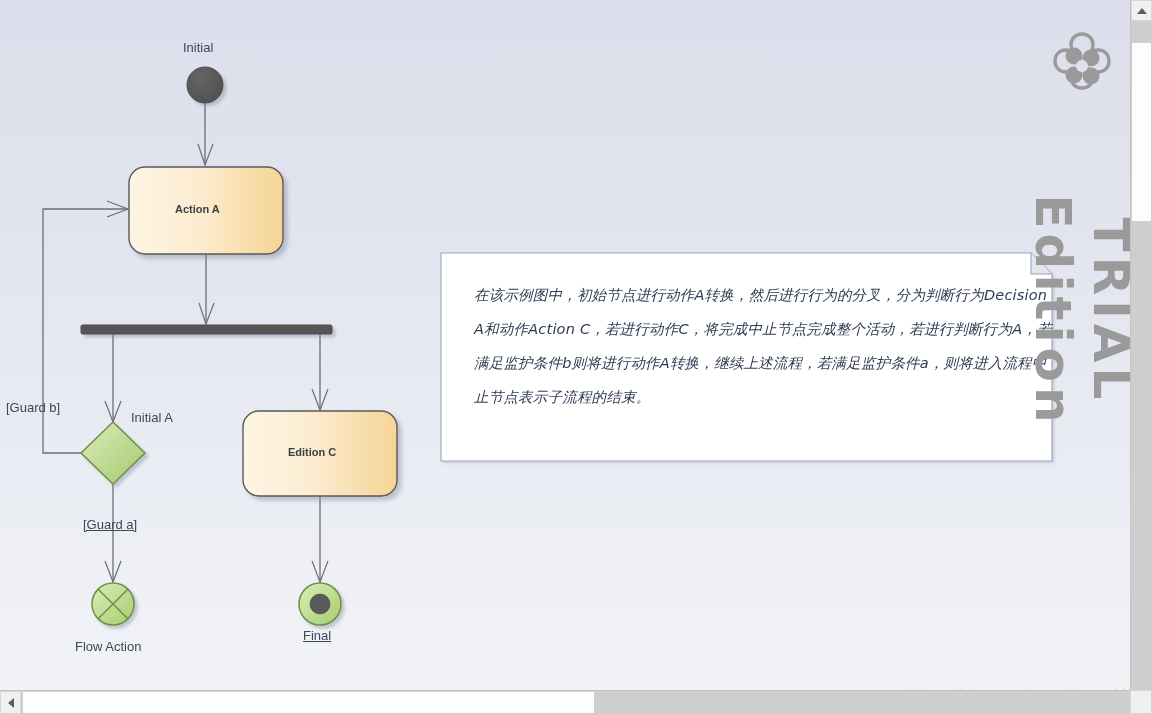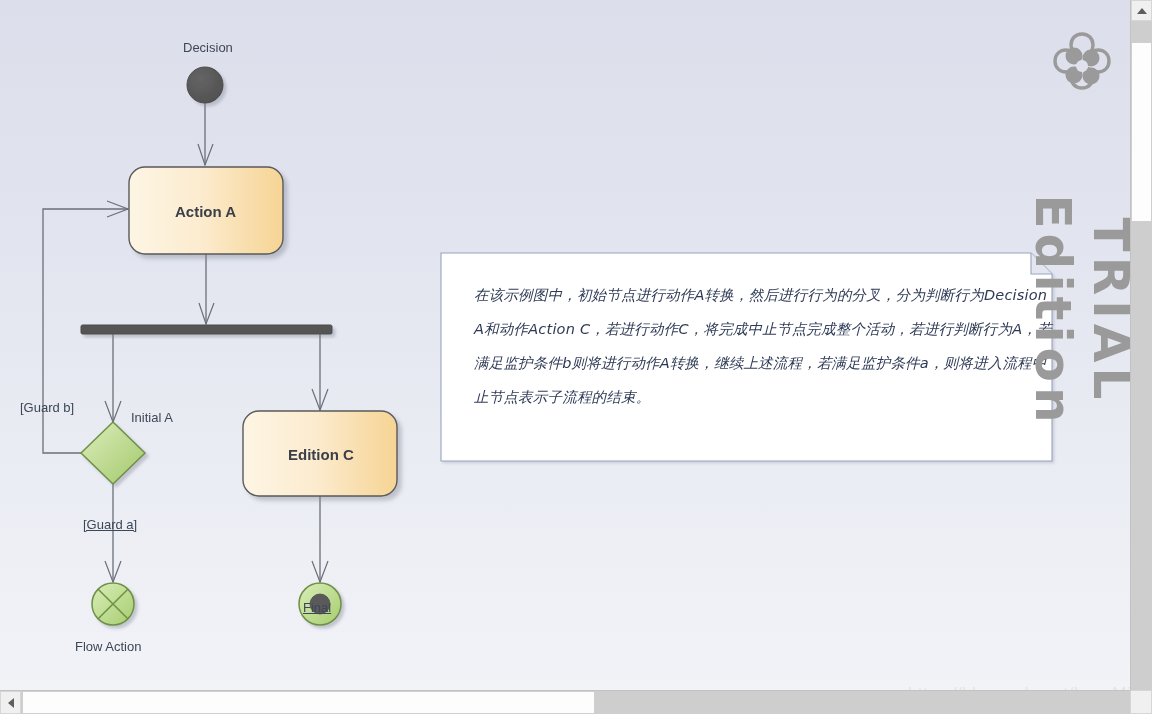--- a/index.html
+++ b/index.html
@@ -13,21 +13,21 @@
   
   #canvas{
     position:absolute;left:0;top:0;width:1130px;height:690px;
     background:linear-gradient(180deg,#dcdfeb 0%,#e2e5ef 35%,#ebedf4 70%,#f1f3f7 100%);
     overflow:hidden;
   }
   #diagram-svg{position:absolute;left:0;top:0;}
 
   
   .lbl{position:absolute;color:#3d4756;font-size:13px;white-space:nowrap;}
-  .lbl-node{font-size:15px;font-weight:bold;color:#3a3f48;}
+  .lbl-node{font-size:11px;font-weight:bold;color:#3a3f48;}
 
   
   #note{
     position:absolute;left:460px;top:252px;width:612px;height:192px;
   }
   #note-text{
     position:absolute;left:14px;top:26px;width:586px;
     font-family:"DejaVu Sans","Liberation Sans",sans-serif;
     font-style:italic;font-size:14.5px;line-height:34px;
     color:#2e3a55;letter-spacing:.2px;
@@ -169,28 +169,28 @@
         <circle cx="320" cy="604" r="21" fill="url(#gradCircle)" stroke="#6f8f46" stroke-width="1.5"></circle>
         <circle cx="320" cy="604" r="10" fill="#5a5a5a" stroke="#4d4d4d" stroke-width="0.8"></circle>
       </g>
 
       <g filter="url(#noteShadow)">
         <path d="M441,253 L1031,253 L1052,274 L1052,461 L441,461 Z" fill="#ffffff" stroke="#9aa4c0" stroke-width="1.1"></path>
         <path d="M1031,253 L1031,274 L1052,274" fill="#e3e6ef" stroke="#9aa4c0" stroke-width="1.1"></path>
       </g>
     </svg>
 
-    <div class="lbl" style="left:183px;top:40px;">Decision</div>
+    <div class="lbl" style="left:183px;top:40px;">Initial</div>
     <div class="lbl lbl-node" style="left:175px;top:203px;">Action A</div>
     <div class="lbl" style="left:131px;top:410px;">Initial A</div>
     <div class="lbl lbl-node" style="left:288px;top:446px;">Edition C</div>
     <div class="lbl" style="left:75px;top:639px;">Flow Action</div>
-    <div class="lbl" style="left:303px;top:600px;text-decoration:underline;">Final</div>
-
-    <div class="lbl" style="left:20px;top:400px;">[Guard b]</div>
+    <div class="lbl" style="left:303px;top:628px;text-decoration:underline;">Final</div>
+
+    <div class="lbl" style="left:6px;top:400px;">[Guard b]</div>
     <div class="lbl" style="left:83px;top:517px;text-decoration:underline;">[Guard a]</div>
 
     <div id="note">
       <div id="note-text">在该示例图中，初始节点进行动作A转换，然后进行行为的分叉，分为判断行为Decision A和动作Action C，若进行动作C，将完成中止节点完成整个活动，若进行判断行为A，若满足监护条件b则将进行动作A转换，继续上述流程，若满足监护条件a，则将进入流程中止节点表示子流程的结束。</div>
     </div>
 
     <div id="wm">
       <svg id="wm-logo" width="76" height="76" viewBox="0 0 76 76">
         <g fill="none" stroke="#9a9a9a" stroke-width="3.4">
           <path d="M38,6 c-7,0 -11,5 -11,11 c0,3 1,5 2,7 c-2,-1 -4,-2 -7,-2 c-6,0 -11,4 -11,11 c0,7 5,11 11,11 c3,0 5,-1 7,-2 c-1,2 -2,4 -2,7 c0,6 4,11 11,11 c7,0 11,-5 11,-11 c0,-3 -1,-5 -2,-7 c2,1 4,2 7,2 c6,0 11,-4 11,-11 c0,-7 -5,-11 -11,-11 c-3,0 -5,1 -7,2 c1,-2 2,-4 2,-7 c0,-6 -4,-11 -11,-11 z"></path>

